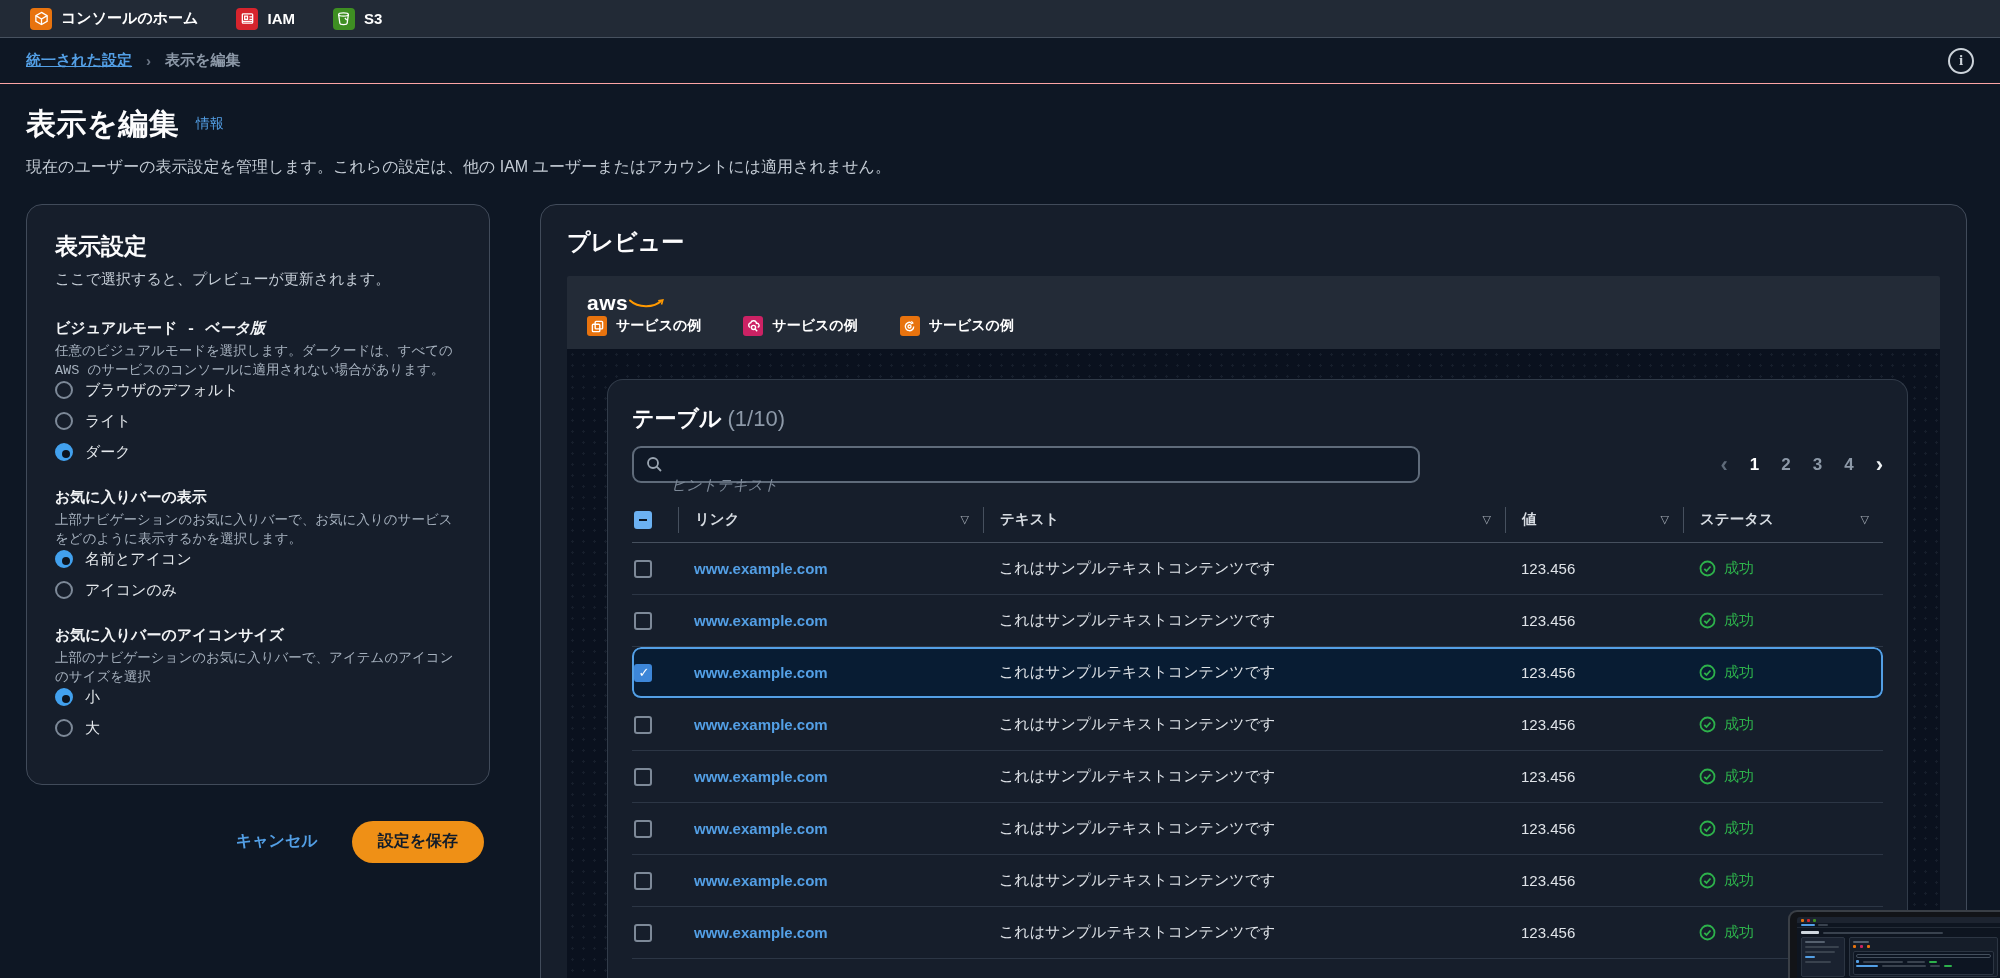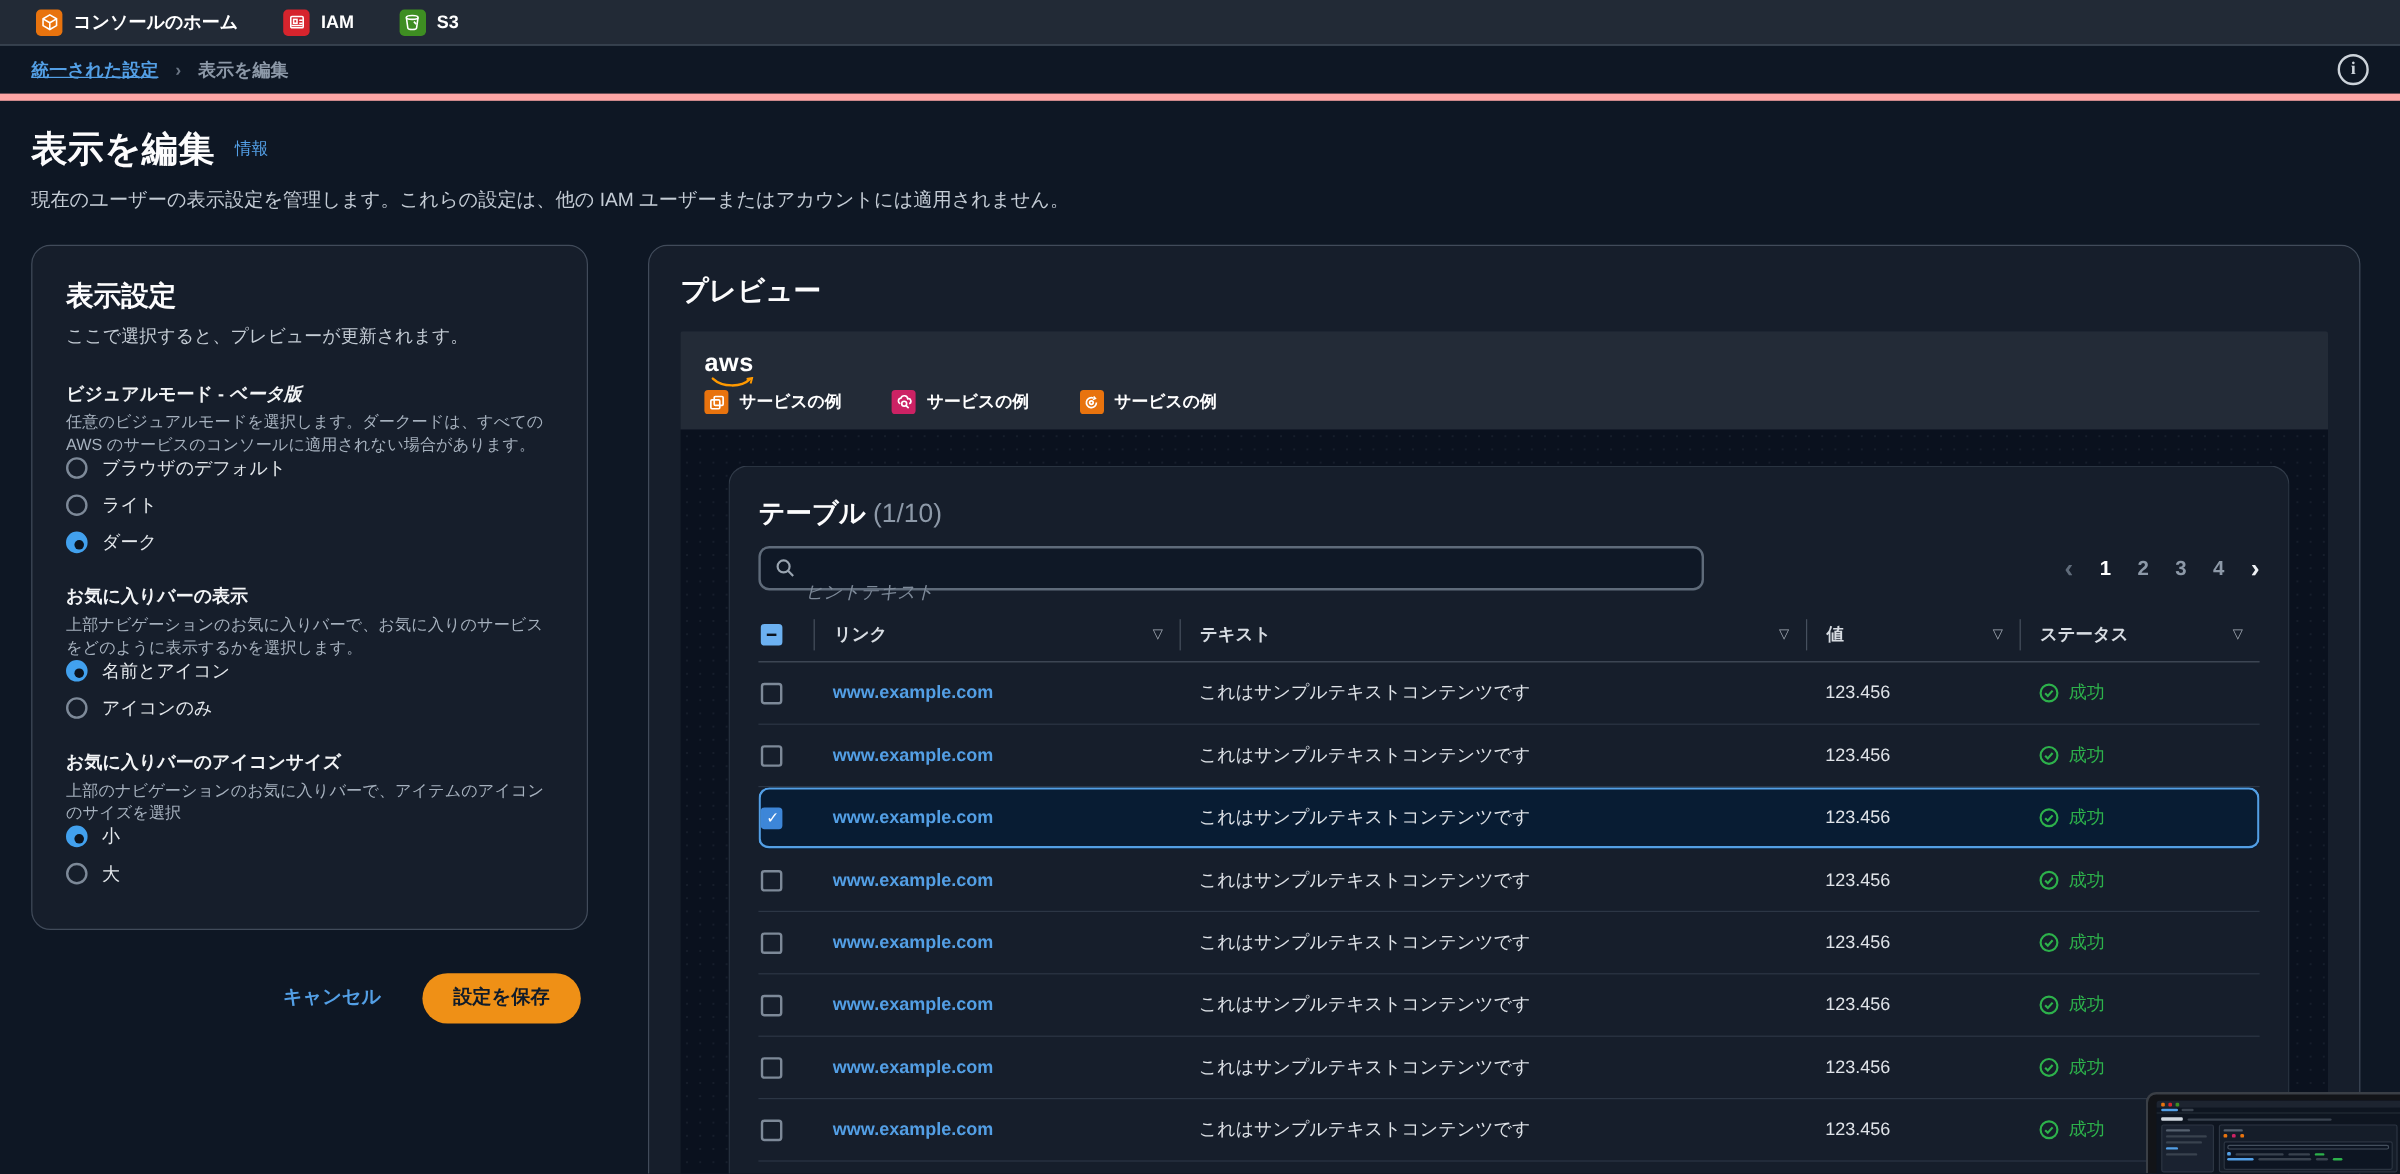--- a/index.html
+++ b/index.html
@@ -12,39 +12,39 @@
   body{background:var(--bg);font-family:"Liberation Sans","DejaVu Sans",sans-serif;color:var(--text);position:relative;}
 
   
   .topbar{height:38px;background:var(--topbar);border-bottom:1px solid #47515f;display:flex;align-items:center;gap:38px;padding:0 30px;}
   .fav{display:flex;align-items:center;gap:9px;font-size:15px;font-weight:700;color:#fff;cursor:pointer;}
   .fav-ic{width:22px;height:22px;border-radius:4px;display:flex;align-items:center;justify-content:center;flex:0 0 auto;}
   .ic-home{background:#e8730e;} .ic-iam{background:#d6242d;} .ic-s3{background:#3e8e22;}
   .fav-ic svg{width:15px;height:15px;stroke:#fff;fill:none;stroke-width:1.4;}
 
   
-  .crumbbar{height:46px;border-bottom:6px solid #fca5a5;display:flex;align-items:center;padding:0 26px;gap:14px;font-size:15px;}
+  .crumbbar{height:46px;border-bottom:1px solid #fca5a5;display:flex;align-items:center;padding:0 26px;gap:14px;font-size:15px;}
   .crumb-link{color:var(--accent);font-weight:700;text-decoration:underline;cursor:pointer;}
   .crumb-sep{color:#6b7685;font-weight:700;}
   .crumb-cur{color:#8d99a8;font-weight:700;}
   .crumb-spacer{flex:1;}
   .info-btn{width:26px;height:26px;border-radius:50%;border:2px solid #ccd3da;color:#ccd3da;display:flex;align-items:center;justify-content:center;font-weight:700;font-size:15px;font-family:"Liberation Serif",serif;cursor:pointer;}
 
   
   .pagehead{padding:20px 26px 6px;}
   .pagehead h1{display:inline;font-size:30px;font-weight:700;color:#fcfcfd;letter-spacing:.5px;}
   .info-link{color:var(--accent);font-size:14px;font-weight:400;margin-left:12px;vertical-align:6px;cursor:pointer;}
   .page-desc{margin-top:12px;font-size:16px;color:#c4ccd5;}
 
   
   .main{display:flex;align-items:flex-start;gap:50px;padding:20px 33px 0 26px;}
   .left-col{width:464px;flex:0 0 auto;}
 
   .card{background:var(--panel);border:1px solid var(--panel-border);border-radius:16px;}
-  .settings-card{padding:26px 28px 36px;}
+  .settings-card{padding:26px 28px 46px;font-family:Liberation Mono, monospace;}
   .settings-card h2{font-size:23px;font-weight:700;color:#fcfcfd;}
   .settings-sub{margin-top:8px;font-size:15px;color:#c4ccd5;line-height:1.5;}
   .group{margin-top:26px;}
   .group-heading{font-size:15px;font-weight:700;color:#f1f3f5;}
   .group-heading .beta{font-style:italic;}
   .group-desc{margin-top:4px;font-size:13.5px;color:#a6b1be;line-height:1.45;}
   .options{display:flex;flex-direction:column;gap:12px;}
   .option{display:flex;align-items:center;gap:12px;font-size:15px;color:#e4e8ec;cursor:pointer;}
   .radio{width:18px;height:18px;border-radius:50%;border:2px solid #7d8998;flex:0 0 auto;position:relative;background:transparent;}
   .radio.on{border-color:#42a1ee;background:#42a1ee;}
@@ -52,21 +52,21 @@
 
   .actions{margin-top:36px;display:flex;justify-content:flex-end;align-items:center;gap:34px;padding-right:6px;}
   .cancel-link{color:var(--accent);font-size:16px;font-weight:700;cursor:pointer;}
   .save-btn{background:var(--orange);border:none;border-radius:22px;height:42px;padding:0 26px;font-size:16px;font-weight:700;color:#101b2a;cursor:pointer;font-family:inherit;text-align:center;}
 
   
   .preview-panel{flex:1;height:900px;padding:22px 26px 0;}
   .preview-panel h2{font-size:23px;font-weight:700;color:#fcfcfd;margin-bottom:18px;}
   .mock{border-radius:2px;overflow:hidden;}
   .mock-head{background:var(--mockhead);padding:16px 20px 13px;}
-  .aws-logo{display:inline-flex;flex-direction:column;align-items:flex-end;line-height:1;cursor:default;}
+  .aws-logo{display:inline-flex;flex-direction:row;align-items:center;line-height:1;cursor:default;}
   .aws-logo .aws-word{color:#fff;font-weight:700;font-size:21px;letter-spacing:.5px;}
   .aws-logo svg{margin-top:1px;}
   .mock-favs{display:flex;align-items:center;gap:42px;margin-top:2px;font-family:Liberation Mono, monospace;}
   .mock-fav{display:flex;align-items:center;gap:9px;font-size:14px;font-weight:700;color:#fff;}
   .sq{width:20px;height:20px;border-radius:3px;display:flex;align-items:center;justify-content:center;flex:0 0 auto;}
   .sq svg{width:13px;height:13px;stroke:#fff;fill:none;stroke-width:1.5;}
   .sq-orange{background:#e8730e;} .sq-pink{background:#cc2264;}
   .mock-body{background-color:var(--mockbody);background-image:radial-gradient(rgba(190,205,225,.07) 1px,transparent 1.2px);background-size:11px 11px;height:760px;padding:30px 32px 0 40px;}
 
   .table-card{background:var(--panel);border:1px solid #323c4a;border-bottom:none;border-radius:16px 16px 0 0;height:100%;padding:24px 24px 0;}

